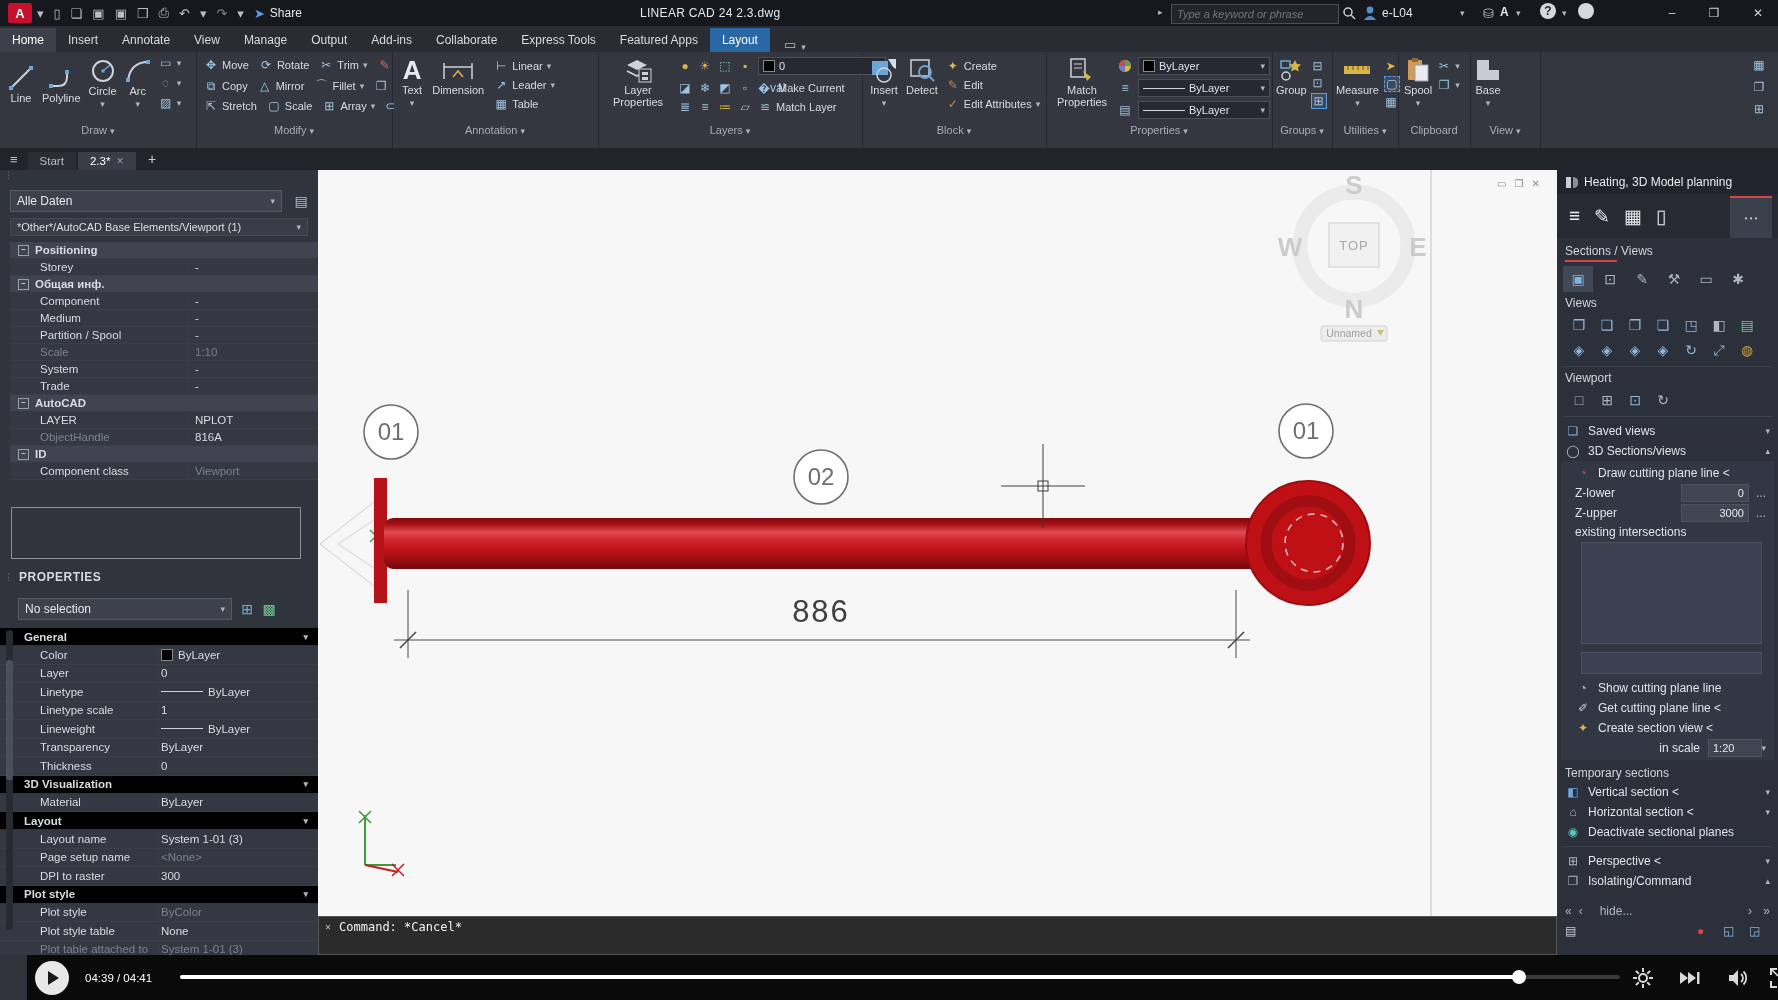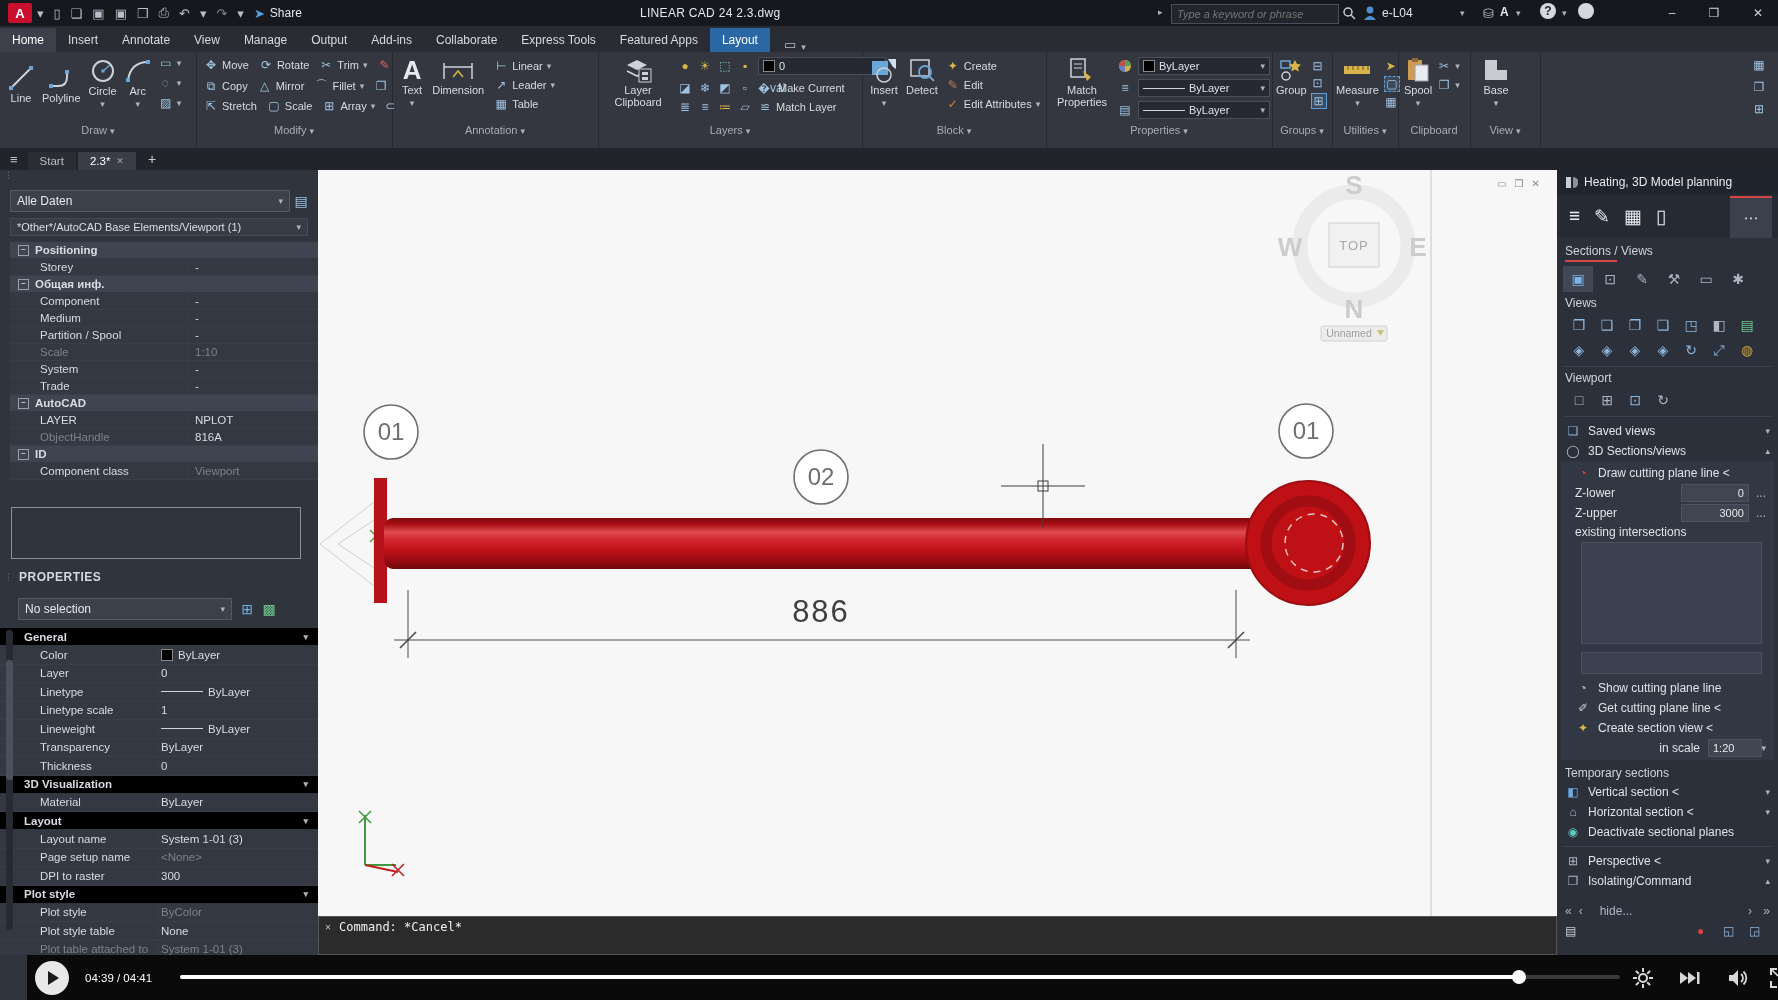--- a/index.html
+++ b/index.html
@@ -305,21 +305,21 @@
     <div class="rpanel" style="left:598px;width:264px">
       <div class="flex" style="gap:8px;padding:5px 0 0 8px;align-items:flex-start">
         <div class="bigbtn">
           <svg width="30" height="26" viewBox="0 0 30 26">
               <path d="M4 8 l10 -5 10 5 -10 5 z" fill="#cdd2da"></path>
               <path d="M4 14 l10 5 10 -5" fill="none" stroke="#cdd2da" stroke-width="1.6"></path>
               <rect x="16" y="12" width="12" height="13" fill="#34373f" stroke="#cdd2da"></rect>
               <rect x="19" y="15" width="6" height="3" fill="#cdd2da"></rect>
               <rect x="19" y="20" width="6" height="3" fill="#cdd2da"></rect>
             </svg>
-          <span style="width:64px">Layer Clipboard</span>
+          <span style="width:64px">Layer Properties</span>
         </div>
         <div style="display:flex;flex-direction:column;gap:4px">
           <div class="flex" style="gap:6px">
             <span class="mic" style="color:#d9b44a">●</span>
             <span class="mic" style="color:#d9b44a">☀</span>
             <span class="mic" style="color:#7fd3cf">⬚</span>
             <span class="mic" style="color:#d9b44a">▪</span>
             <div class="rsel" style="width:118px">
               <span class="chip"></span>
               <span style="flex:1">0</span>
@@ -498,21 +498,21 @@
           <span class="mini">
               <span class="mic">❐</span>
               <span class="caret">▾</span>
             </span>
         </div>
       </div>
       <div class="rlabel"><span>Clipboard</span></div>
     </div>
 
     <div class="rpanel" style="left:1470px;width:70px">
-      <div class="flex" style="padding:5px 0 0 12px">
+      <div class="flex" style="padding:5px 0 0 4px">
         <div class="bigbtn">
           <svg width="28" height="26" viewBox="0 0 28 26">
               <path d="M3 3 h12 v10 h10 v10 h-22 z" fill="#c8ccd2"></path>
             </svg>
           <span>Base</span>
             <span class="caret">▾</span>
         </div>
       </div>
       <div class="rlabel"><span>View</span> <span class="caret">▾</span></div>
     </div>
@@ -531,21 +531,21 @@
       </div>
     <div class="ftab active">
         <span>2.3*</span>
         <span style="font-size:9px;color:#9aa0ab">✕</span>
       </div>
     <span style="color:#c9cdd6;margin:0 0 3px 10px;font-size:14px">+</span>
   </div>
 
   <div id="leftpanel" class="abs">
     <div style="height:16px;padding-left:4px;color:#6b717c;font-size:9px">⋮</div>
-    <div class="flex" style="padding:4px 10px 0 10px;gap:4px">
+    <div class="flex" style="padding:4px 10px 0 10px;gap:12px">
       <div class="lsel" style="flex:1">
         <span style="flex:1">Alle Daten</span>
           <span class="caret">▾</span>
       </div>
       <span class="mic" style="font-size:14px">▤</span>
     </div>
     <div style="margin:6px 10px 6px 10px;background:#373c46;border:1px solid #454a55;height:16px;display:flex;align-items:center;padding:0 6px;font-size:11px;color:#dcdfe5">
       <span style="flex:1;white-space:nowrap;overflow:hidden">*Other*/AutoCAD Base Elements/Viewport (1)</span>
       <span class="caret">▾</span>
     </div>

